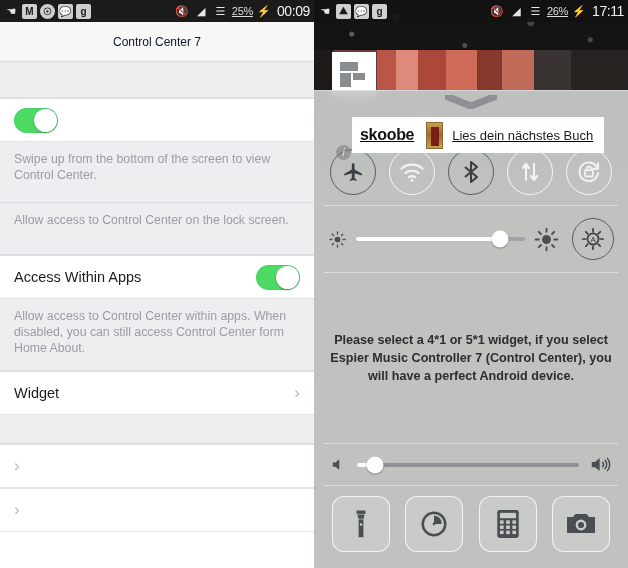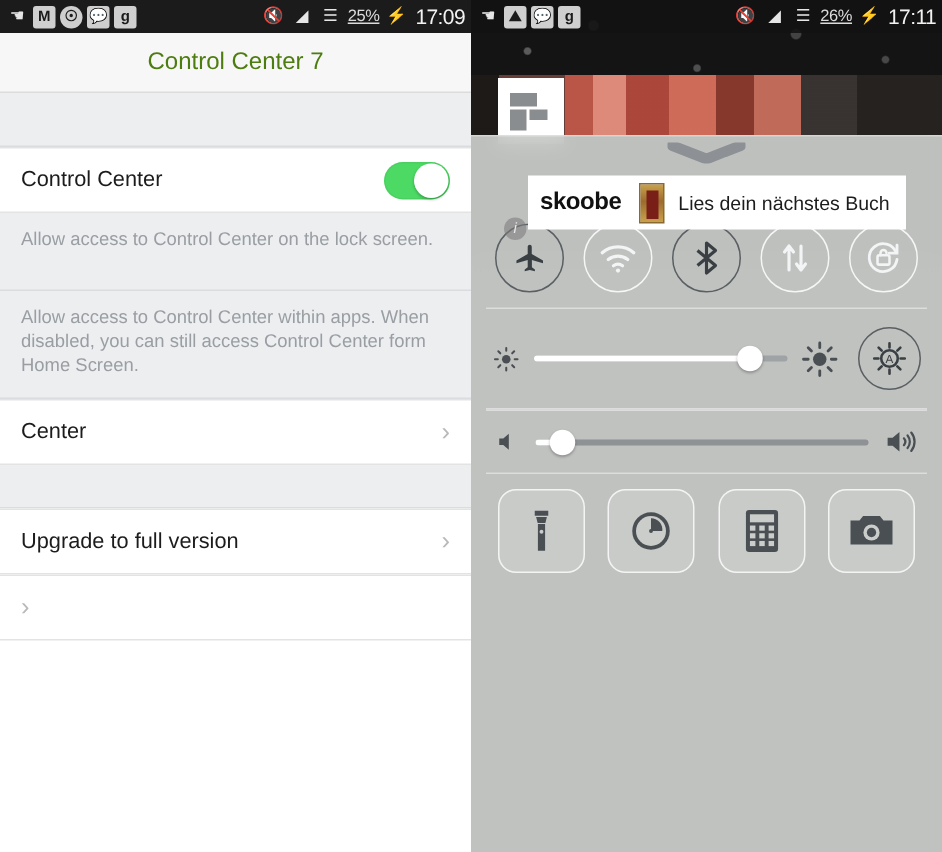--- a/index.html
+++ b/index.html
@@ -17,21 +17,21 @@
   .sb-ico { width:15px; height:15px; display:inline-flex; align-items:center;
     justify-content:center; font-size:11px; line-height:1; }
   .sb-box { width:15px; height:15px; border-radius:2px; display:inline-flex;
     align-items:center; justify-content:center; font-size:10px; font-weight:bold;
     color:#1b1b1b; background:#cfcfcf; }
   .sb-pct { font-size:11px; color:#dcdcdc; letter-spacing:-.3px;text-decoration:underline; }
   .sb-time { font-size:14px; color:#f2f2f2; letter-spacing:-.4px; padding-left:1px; }
 
   .titlebar { height:40px; background:#f7f7f7; border-bottom:1px solid #dcdcdc;
     display:flex; align-items:center; justify-content:center; }
-  .titlebar span { font-size:16px; color:#4d7c0f; }
+  .titlebar span { font-size:12px; color:#0f172a; }
 
   .gap { background:#eceef0; border-bottom:1px solid #dadce0; }
 
   .row { background:#ffffff; display:flex; align-items:center;
     padding:0 14px; height:44px; border-top:1px solid #e3e3e3;
     border-bottom:1px solid #e3e3e3; }
   .row-label { font-size:14.5px; color:#1c1c1c; flex:1; }
   .chev { color:#b9b9b9; font-size:17px; font-weight:300; }
 
   .toggle { width:44px; height:25px; border-radius:13px; background:#4cd964;
@@ -70,21 +70,21 @@
     display:flex; align-items:center; padding:0 4px; color:#e6e6e6; font-size:11px; }
 
   .cc { position:absolute; left:0; right:0; top:90px; bottom:0; z-index:4;
     background:rgba(203,205,203,.93); backdrop-filter:blur(6px);
     border-top:1px solid rgba(255,255,255,.35);
     display:flex; flex-direction:column; }
   .grabber { height:22px; display:flex; align-items:center; justify-content:center; }
   .grabber svg { display:block; }
 
   .ad { position:absolute; left:38px; top:26px; width:252px; height:36px;
-    background:#fff; display:flex; align-items:center; padding:0 8px; z-index:6; }
+    background:#fff; display:flex; align-items:center; padding:0 8px; z-index:6;text-decoration:underline; }
   .ad-brand { font-size:16px; font-weight:bold; color:#111; letter-spacing:-.3px; }
   .ad-cover { width:17px; height:27px; margin:0 9px 0 12px; flex:none;
     background:linear-gradient(#c9a24b,#9c6b2f 45%,#c9a24b);
     border:1px solid #8a6a32; position:relative; }
   .ad-cover::after { content:""; position:absolute; left:4px; top:4px;
     width:8px; height:19px; background:#7a1f18; }
   .ad-text { font-size:13px; color:#1c1c1c; }
   .ad-info { position:absolute; left:22px; top:54px; width:15px; height:15px;
     border-radius:50%; background:rgba(120,120,120,.55); color:#e8e8e8;
     font-size:10px; display:flex; align-items:center; justify-content:center;
@@ -136,50 +136,55 @@
         <span class="sb-box" style="border-radius:50%">☉</span>
         <span class="sb-box">💬</span>
         <span class="sb-box">g</span>
       </div>
       <div class="sb-right">
         <span class="sb-ico">🔇</span>
         <span class="sb-ico">◢</span>
         <span class="sb-ico">☰</span>
         <span class="sb-pct">25%</span>
         <span class="sb-ico" style="color:#7bd14a">⚡</span>
-        <span class="sb-time">17:09</span>
+        <span class="sb-time">00:09</span>
       </div>
     </div>
 
     <div class="titlebar">
       <span>Control Center 7</span>
     </div>
 
     <div class="gap" style="height:36px"></div>
 
     <div class="row">
-      <div class="row-label">Control Center</div>
       <div class="toggle">
           <div class="knob"></div>
         </div>
     </div>
+    <div class="desc" style="height:61px">Swipe up from the bottom of the screen to view Control Center.</div>
 
     <div class="desc" style="height:52px">Allow access to Control Center on the lock screen.</div>
 
-    <div class="desc" style="height:72px">Allow access to Control Center within apps. When disabled, you can still access Control Center form Home Screen.</div>
-
-    <div class="row">
-      <div class="row-label">Center</div>
+    <div class="row">
+      <div class="row-label">Access Within Apps</div>
+      <div class="toggle">
+          <div class="knob"></div>
+        </div>
+    </div>
+    <div class="desc" style="height:72px">Allow access to Control Center within apps. When disabled, you can still access Control Center form Home About.</div>
+
+    <div class="row">
+      <div class="row-label">Widget</div>
       <div class="chev">›</div>
     </div>
 
     <div class="gap" style="height:29px"></div>
 
     <div class="row">
-      <div class="row-label">Upgrade to full version</div>
       <div class="chev">›</div>
     </div>
 
     <div class="row">
       <div class="chev">›</div>
     </div>
   </div>
 
   <div class="right">
     <div class="wall"></div>
@@ -278,20 +283,21 @@
           <svg width="26" height="26" viewBox="0 0 24 24" fill="none" stroke="currentColor" stroke-width="1.6" stroke-linecap="round">
               <circle cx="12" cy="12" r="5.1"></circle>
               <path d="M12 2.6v2.6M12 18.8v2.6M2.6 12h2.6M18.8 12h2.6M5.3 5.3l1.9 1.9M16.8 16.8l1.9 1.9M18.7 5.3l-1.9 1.9M7.2 16.8l-1.9 1.9"></path>
               <text x="12" y="14.6" font-size="7.2" text-anchor="middle" fill="currentColor" stroke="none" font-family="Liberation Sans, sans-serif">A</text>
             </svg>
         </div>
       </div>
 
       <div class="sep"></div>
 
+      <div class="msg">Please select a 4*1 or 5*1 widget, if you select Espier Music Controller 7 (Control Center), you will have a perfect Android device.</div>
 
       <div class="sep"></div>
 
       <div class="vol-row">
         <svg width="17" height="17" viewBox="0 0 24 24" fill="#4a4f53">
             <path d="M13 4.5 7.8 9H4v6h3.8l5.2 4.5z"></path>
           </svg>
         <div class="track" style="background:#8e9295">
           <div class="fill" style="width:8%"></div>
           <div class="knob" style="left:8%"></div>

